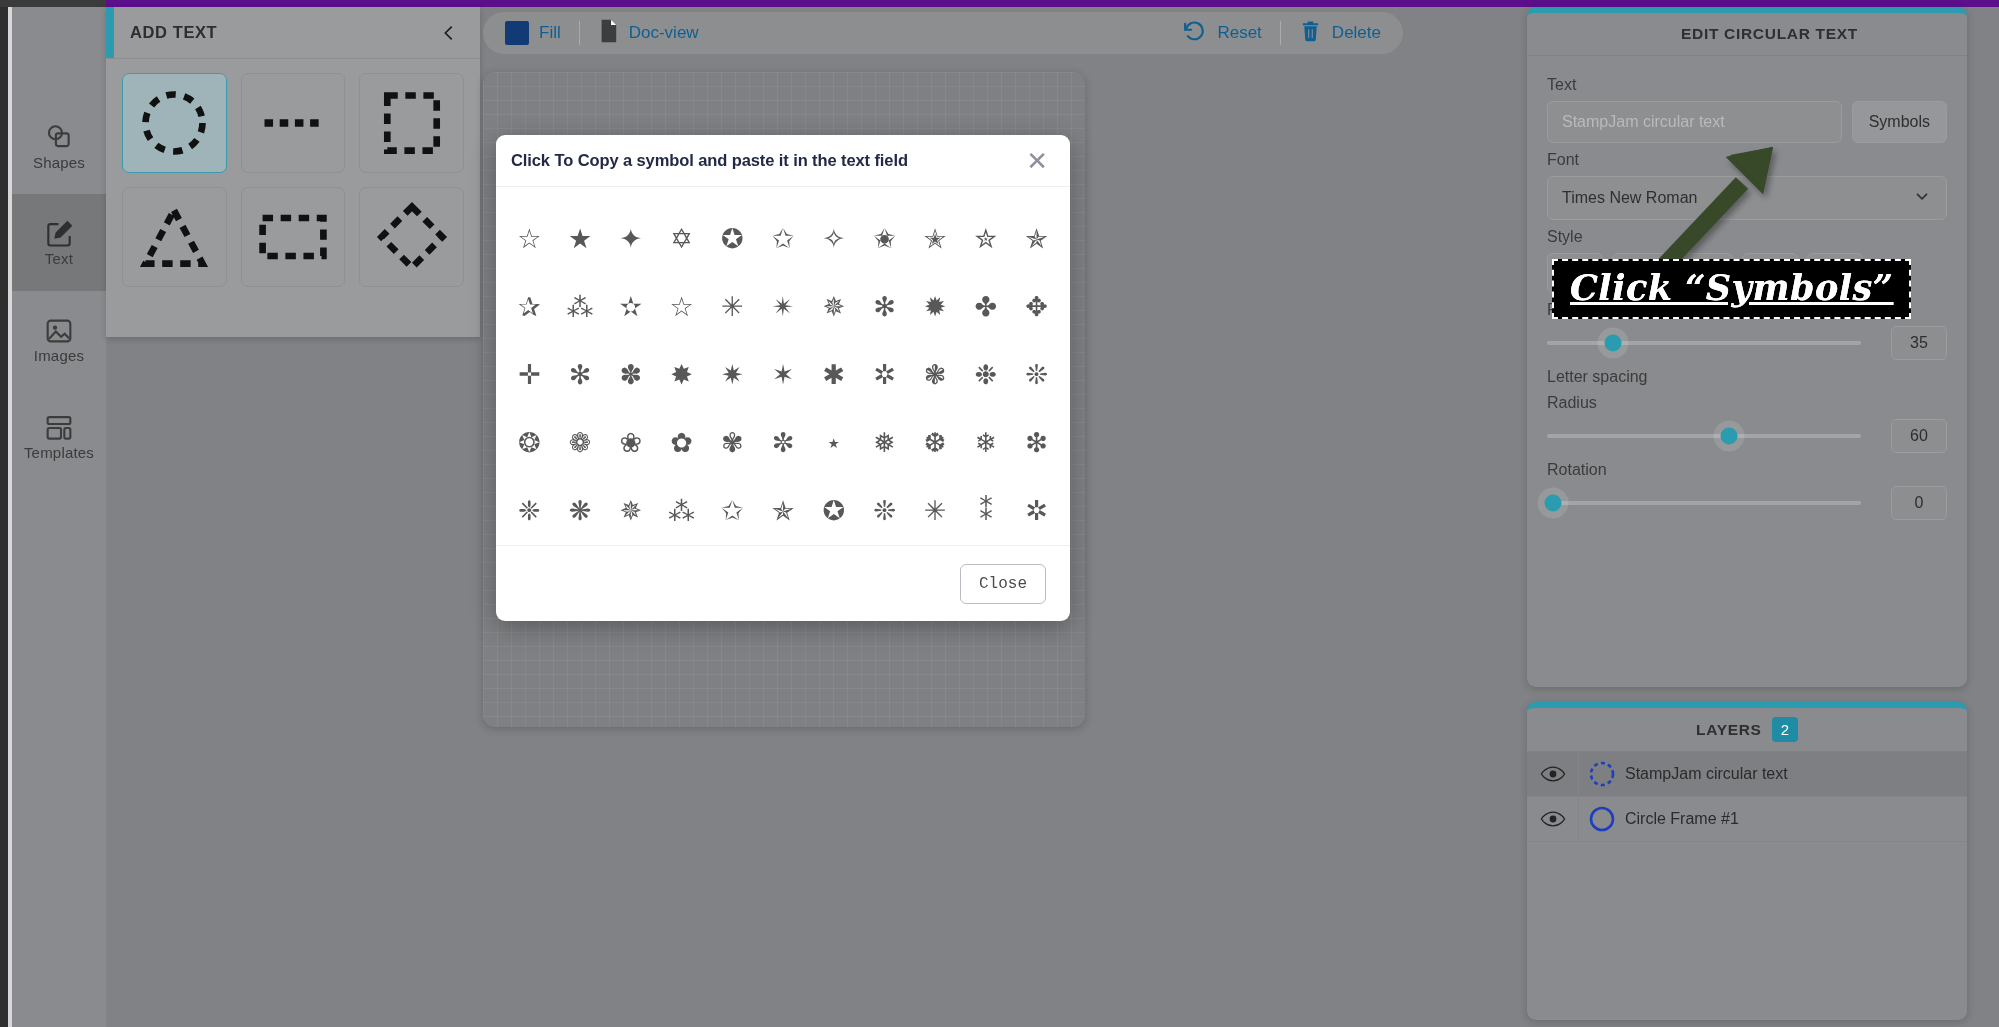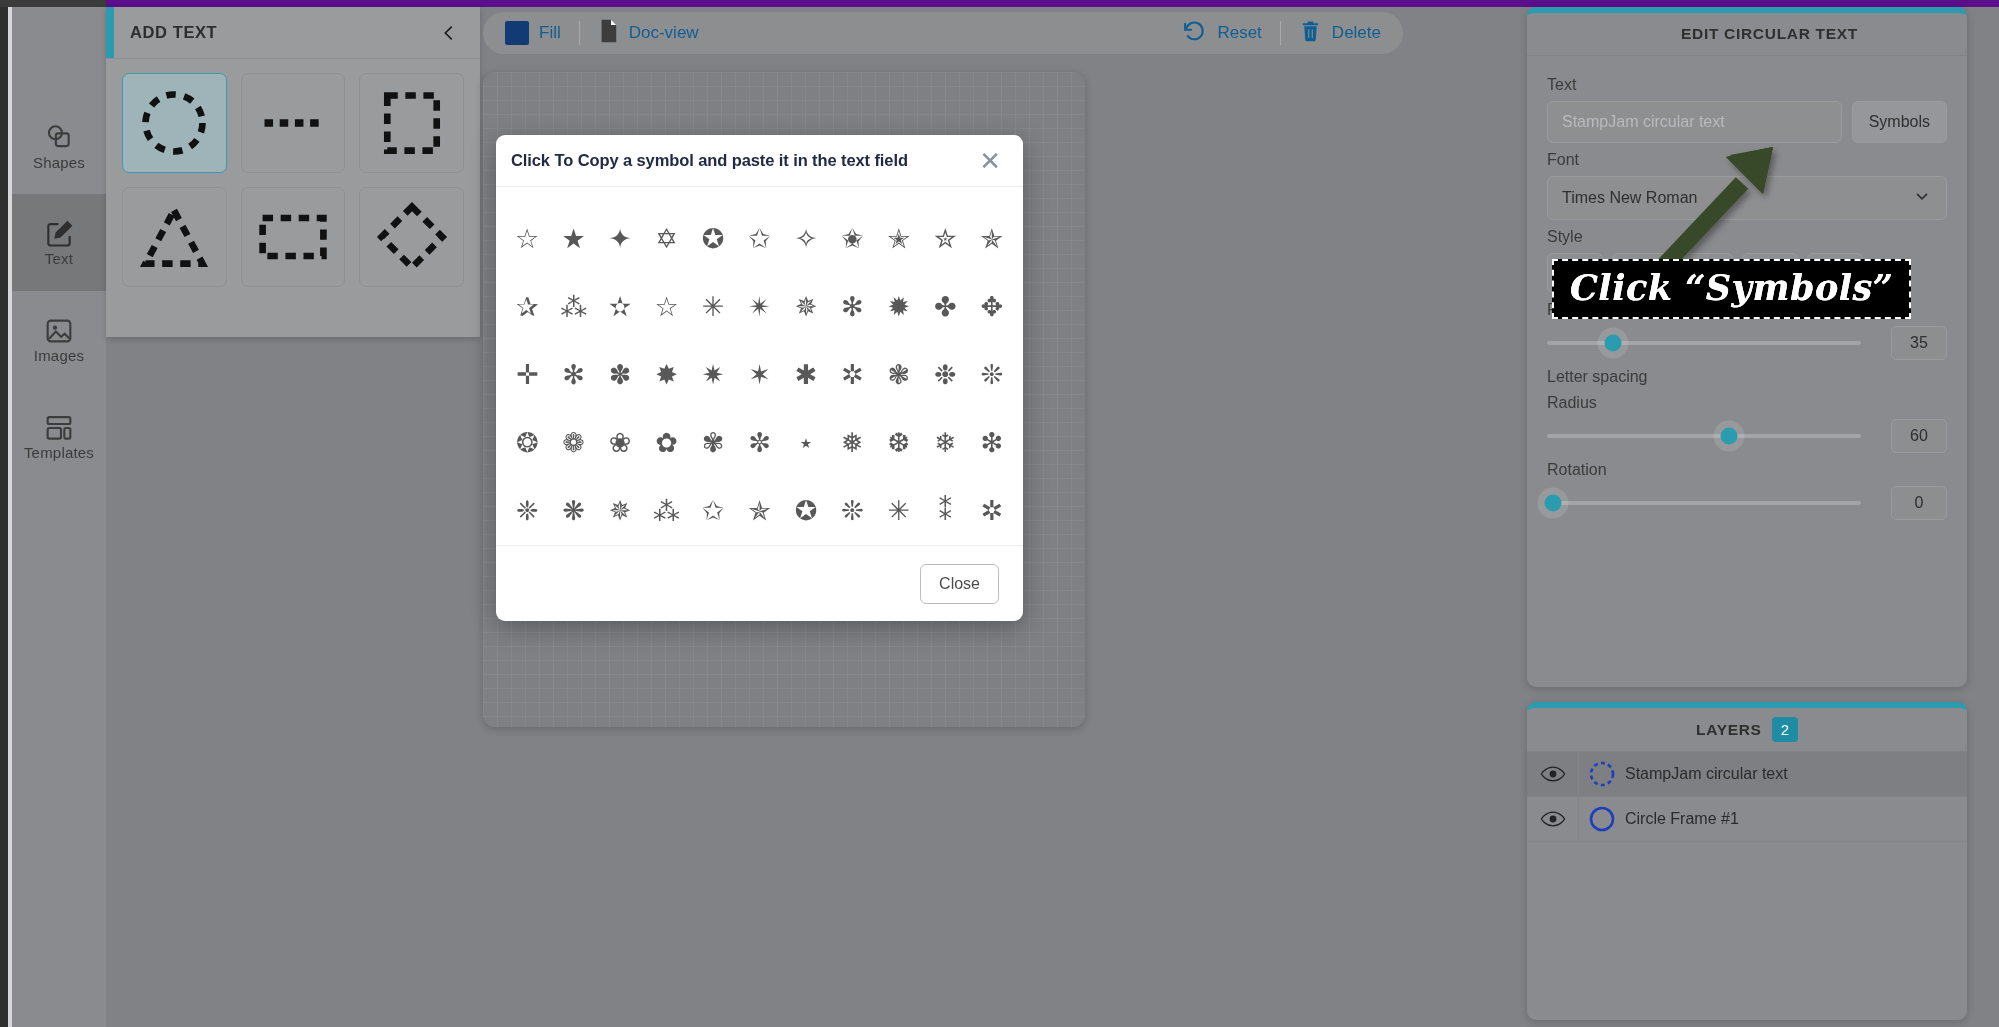--- a/index.html
+++ b/index.html
@@ -146,21 +146,21 @@
     box-shadow: 0 2px 8px rgba(0,0,0,.20);
     background-image:
       linear-gradient(to right, rgba(255,255,255,.055) 1px, transparent 1px),
       linear-gradient(to bottom, rgba(255,255,255,.055) 1px, transparent 1px);
     background-size: 14px 14px;
   }
 
   
   .modal {
     position: absolute; left: 496px; top: 135px;
-    width: 527px; height: 486px;
+    width: 574px; height: 486px;
     background: #ffffff;
     border-radius: 9px;
     box-shadow: 0 6px 26px rgba(0,0,0,.30);
     display: flex; flex-direction: column;
     overflow: hidden;
   }
   .modal-head {
     height: 54px;
     display: flex; align-items: center; justify-content: space-between;
     padding: 0 22px 0 15px;
@@ -202,21 +202,21 @@
   }
   .btn-close {
     min-width: 76px;
     padding: 10px 18px;
     font-size: 16px;
     color: #4b4b4b;
     background: #fff;
     border: 1px solid #b9bcc3;
     border-radius: 6px;
     cursor: pointer;
-    font-family: Liberation Sans, sans-serif;
+    font-family: Liberation Mono, monospace;
   }
 
   
   .rpanel {
     position: absolute; left: 1527px; top: 7px;
     width: 440px; height: 680px;
     background: #8a8b8e;
     border-radius: 9px;
     border-top: 6px solid #2b9bb0;
     overflow: hidden;
@@ -352,20 +352,21 @@
     color: #fff;
     padding: 6px 16px 9px 16px;
     font-family: "DejaVu Serif", serif;
     font-weight: 700;
     font-style: italic;
     font-size: 35px;
     letter-spacing: .5px;
     border: 2px dashed #ffffff;
     white-space: nowrap;
     text-shadow: 0 0 0 #fff;
+    text-decoration: underline;
   }
   .anno-arrow { position: absolute; left: 1530px; top: 95px; }
 </style>
 </head>
 <body>
 
 <div id="root">
 
   <div class="top-strip">
     <div class="top-strip-left"></div>

